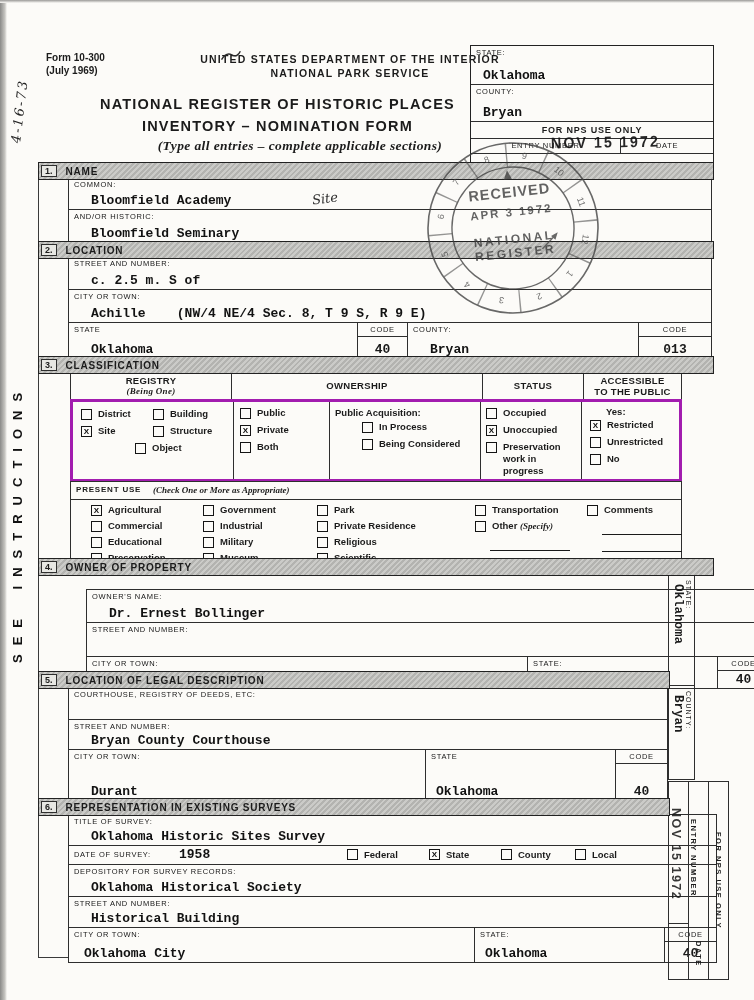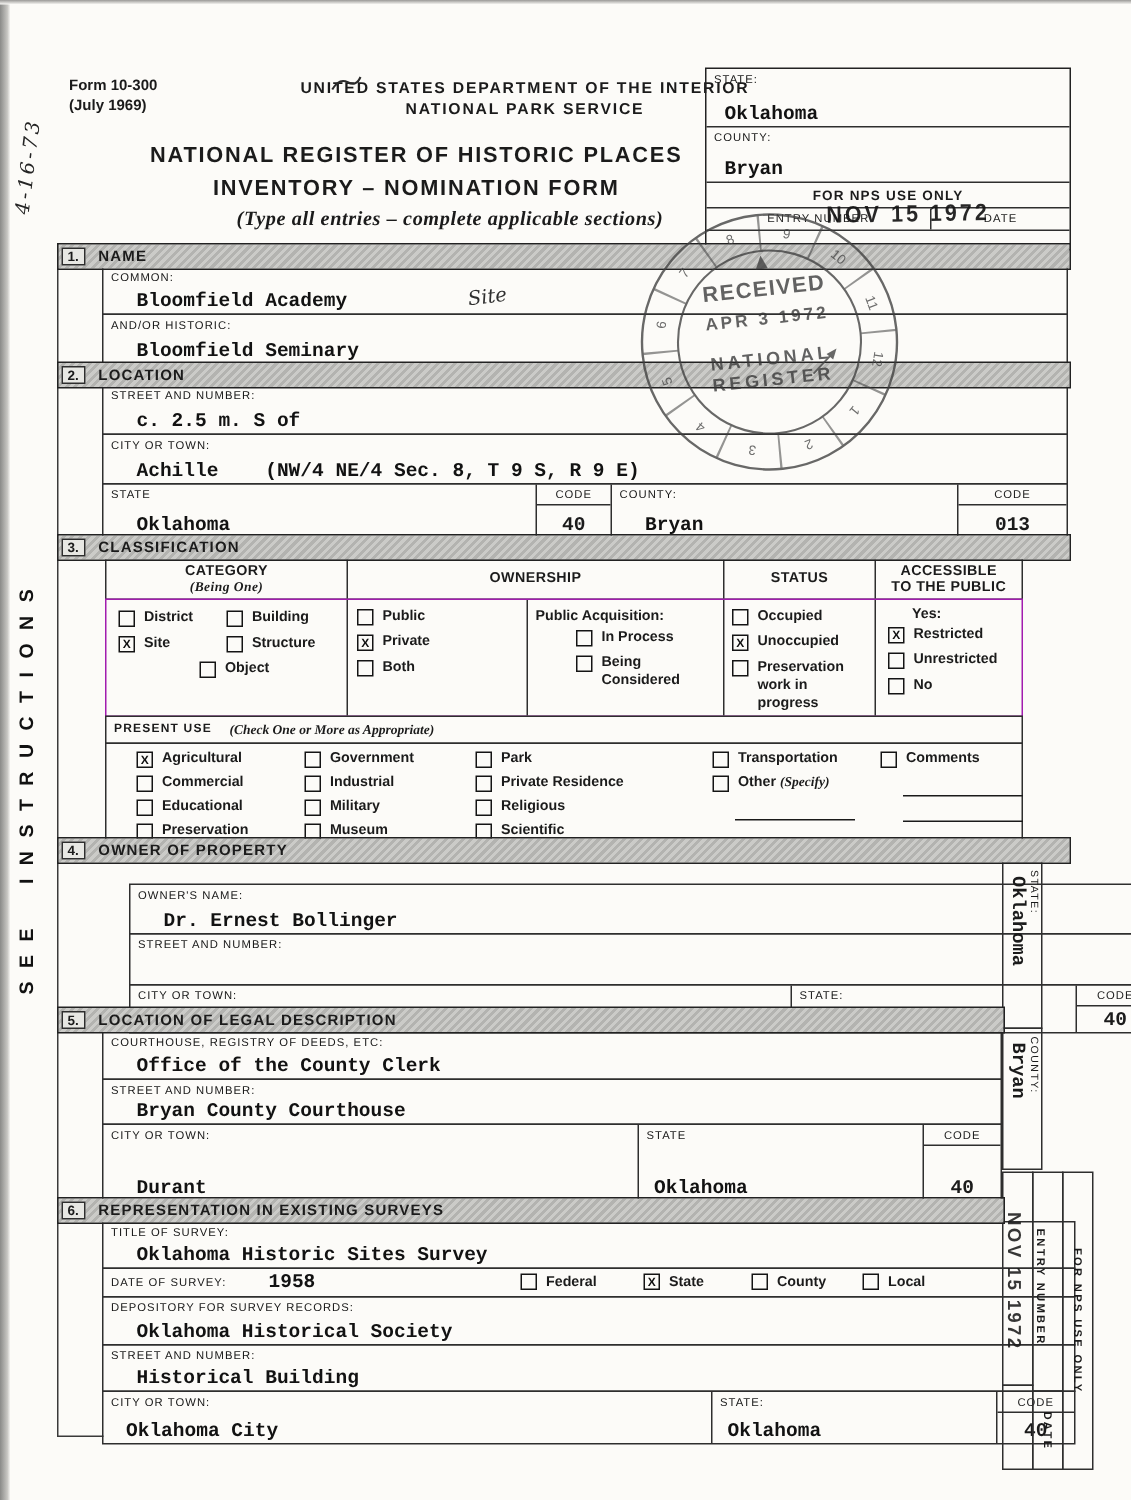--- a/index.html
+++ b/index.html
@@ -175,31 +175,31 @@
     </div>
   </div>
 
   <div class="bar" style="left:38px;top:356px;width:674px;">
     <span class="barno">3.</span>
     <span class="bartitle">CLASSIFICATION</span>
   </div>
   <div class="abs" style="left:70px;top:372px;width:612px;z-index:1;">
     <div style="display:flex;height:26px;border:1px solid #2e2e2e;">
       <div class="c3h" style="width:160px;">
-        <span>CATEGORY</span>
+        <span>REGISTRY</span>
         <span class="c3note">(Being One)</span>
       </div>
       <div class="c3h" style="flex:1;">OWNERSHIP</div>
       <div class="c3h" style="width:100px;">STATUS</div>
       <div class="c3h" style="width:97px;">
         <span>ACCESSIBLE</span>
         <span>TO THE PUBLIC</span>
       </div>
     </div>
-    <div style="display:flex;height:77px;border:1px solid #a21caf;margin-top:-1px;">
+    <div style="display:flex;height:77px;border:3px solid #a21caf;margin-top:-1px;">
       <div class="cell" style="width:160px;">
         <div style="display:grid;grid-template-columns:72px 80px;gap:2px 0;padding:5px 0 0 8px;">
           <span class="cb">
             <span class="box"></span>
             <span class="cbl">District</span>
             </span>
           <span class="cb">
             <span class="box"></span>
             <span class="cbl">Building</span>
             </span>
@@ -227,21 +227,21 @@
           <span class="cb">
             <span class="box">X</span>
             <span class="cbl">Private</span>
             </span>
           <span class="cb">
             <span class="box"></span>
             <span class="cbl">Both</span>
             </span>
         </div>
       </div>
-      <div class="cell" style="flex:1;margin-left:24px;">
+      <div class="cell" style="flex:1;">
         <div style="padding:5px 0 0 5px;font-size:9.5px;font-weight:bold;">Public Acquisition:</div>
         <div class="stack" style="padding-left:32px;padding-top:2px;">
           <span class="cb">
             <span class="box"></span>
             <span class="cbl">In Process</span>
             </span>
           <span class="cb">
             <span class="box"></span>
             <span class="cbl">Being Considered</span>
             </span>
@@ -394,21 +394,20 @@
     </div>
   </div>
 
   <div class="bar" style="left:38px;top:671px;width:630px;">
     <span class="barno">5.</span>
     <span class="bartitle">LOCATION OF LEGAL DESCRIPTION</span>
   </div>
   <div class="rows" style="left:68px;top:688px;width:600px;">
     <div class="row" style="height:31px;">
       <span class="fl">COURTHOUSE, REGISTRY OF DEEDS, ETC:</span>
-      <span class="tv">Office of the County Clerk</span>
     </div>
     <div class="row" style="height:29px;">
       <span class="fl">STREET AND NUMBER:</span>
       <span class="tv">Bryan County Courthouse</span>
     </div>
     <div class="row cells" style="height:50px;">
       <div class="cell" style="flex:1;">
         <span class="fl">CITY OR TOWN:</span>
         <span class="tv">Durant</span>
       </div>

